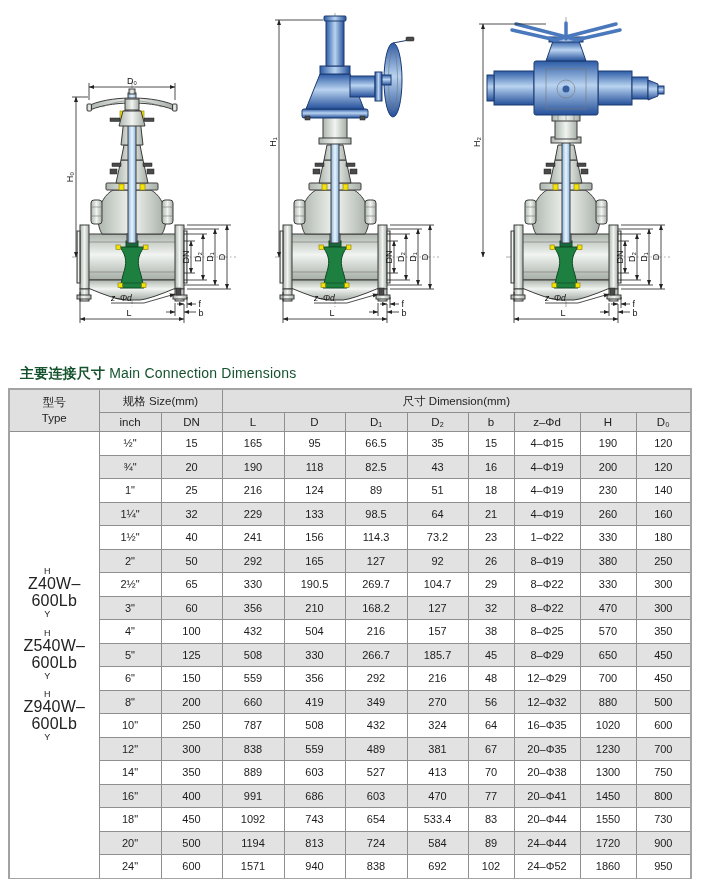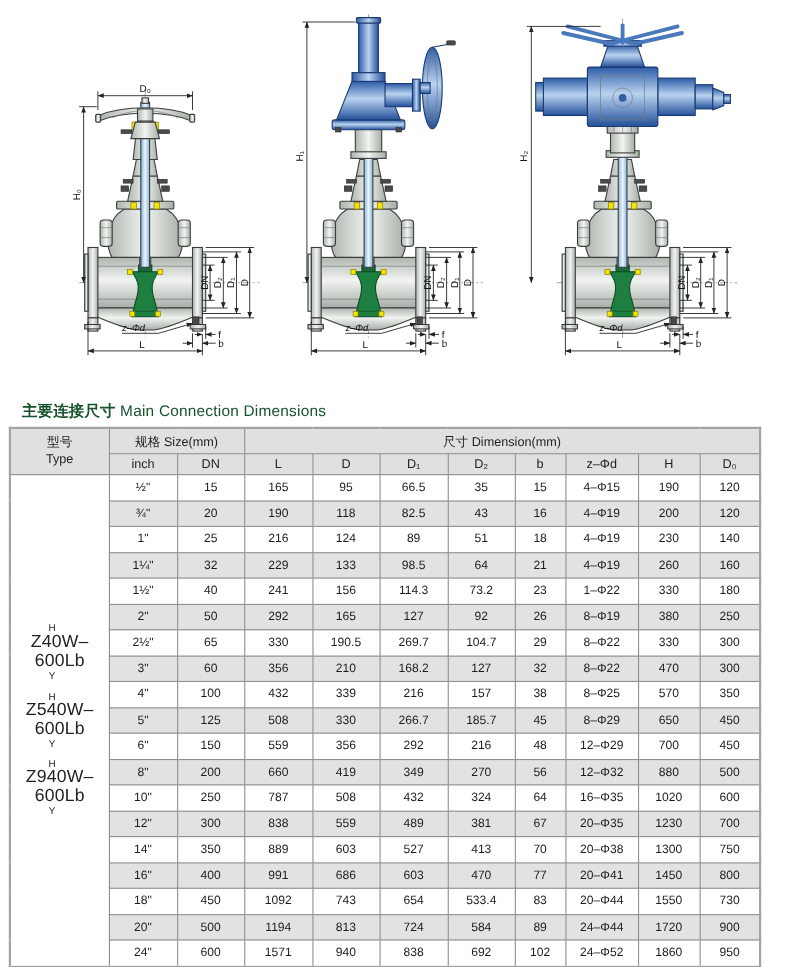--- a/index.html
+++ b/index.html
@@ -421,21 +421,21 @@
         <td>127</td>
         <td>32</td>
         <td>8–Φ22</td>
         <td>470</td>
         <td>300</td>
       </tr>
       <tr>
         <td>4"</td>
         <td>100</td>
         <td>432</td>
-        <td>339</td>
+        <td>504</td>
         <td>216</td>
         <td>157</td>
         <td>38</td>
         <td>8–Φ25</td>
         <td>570</td>
         <td>350</td>
       </tr>
       <tr class="alt">
         <td>5"</td>
         <td>125</td>

